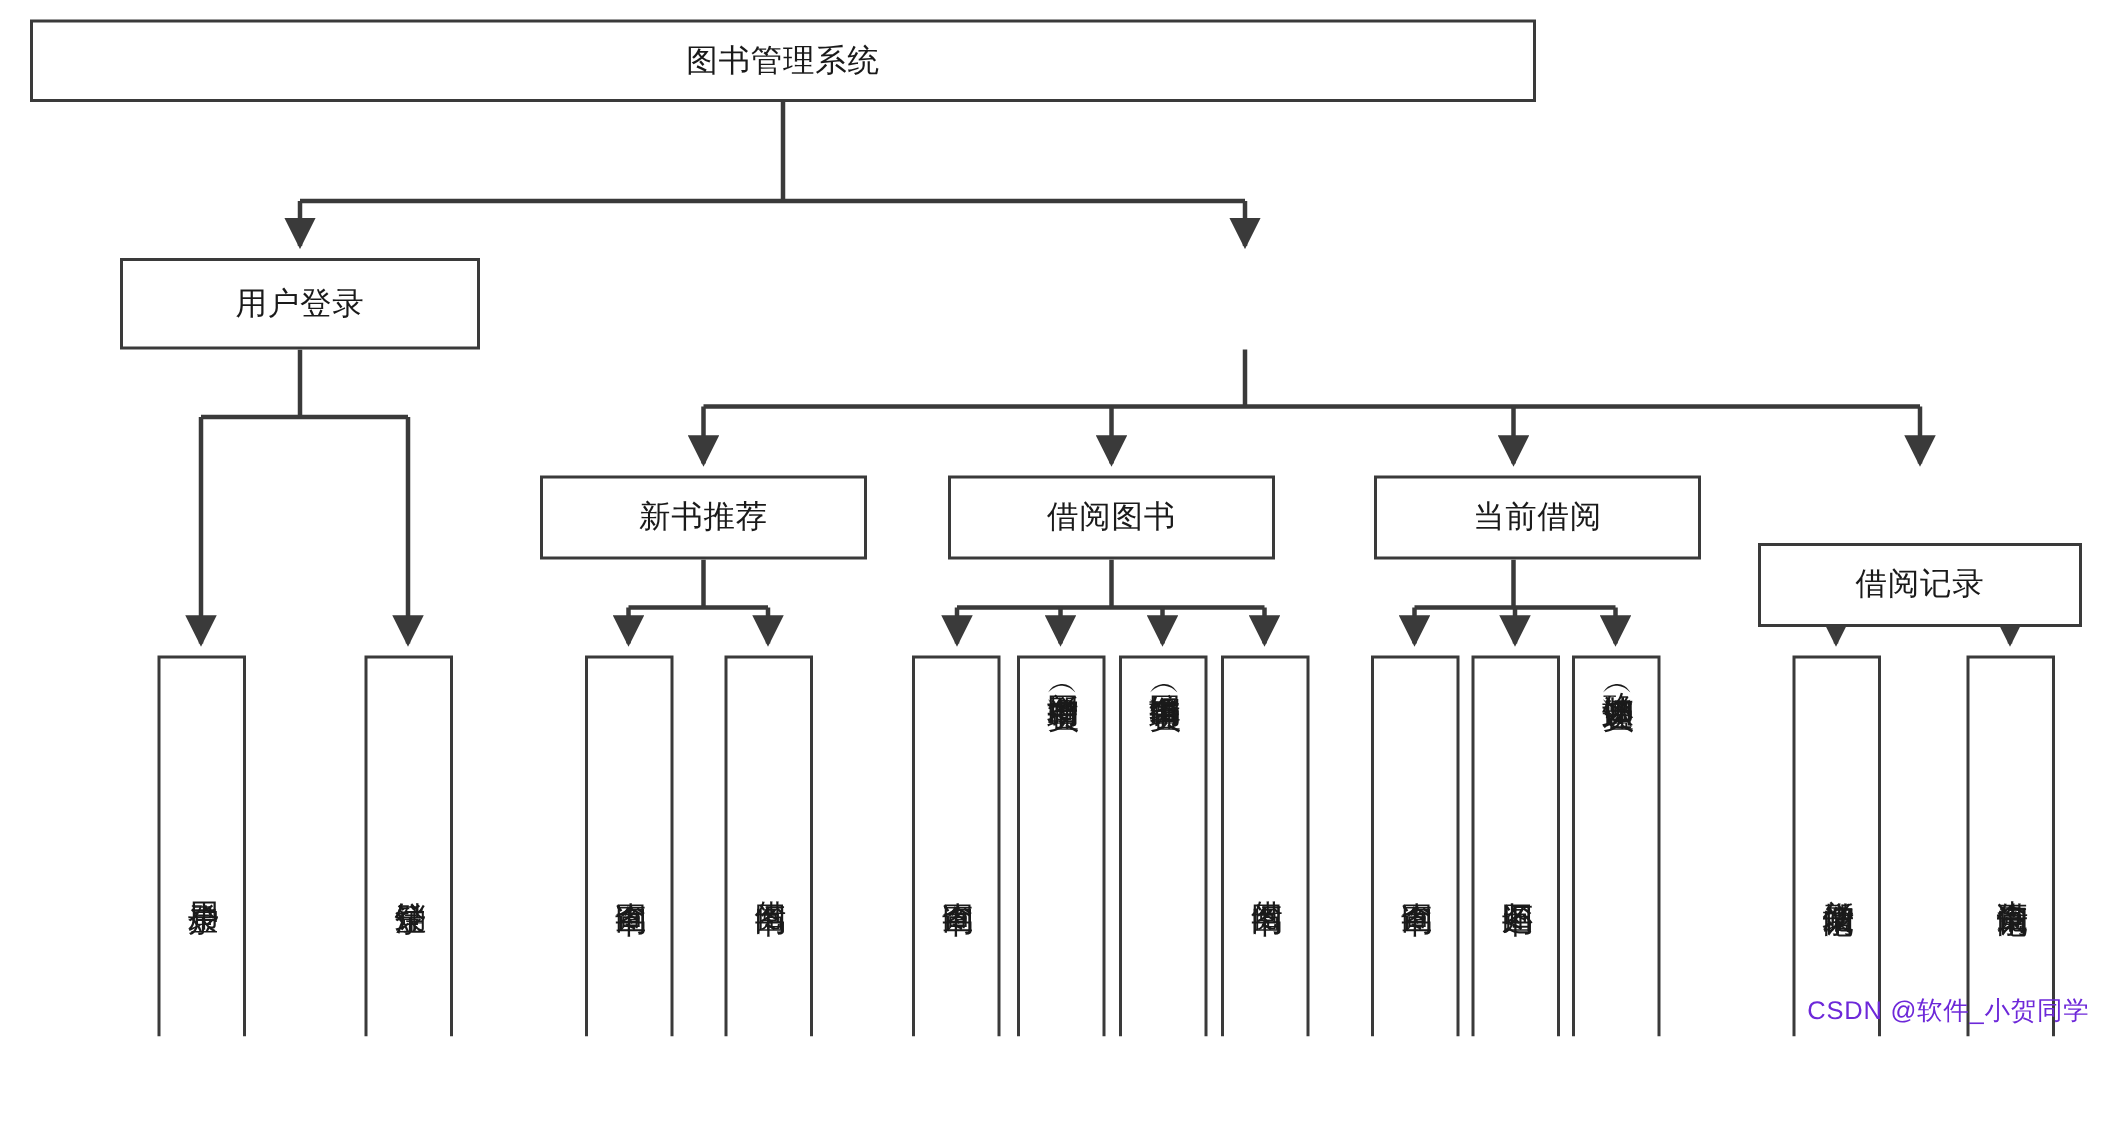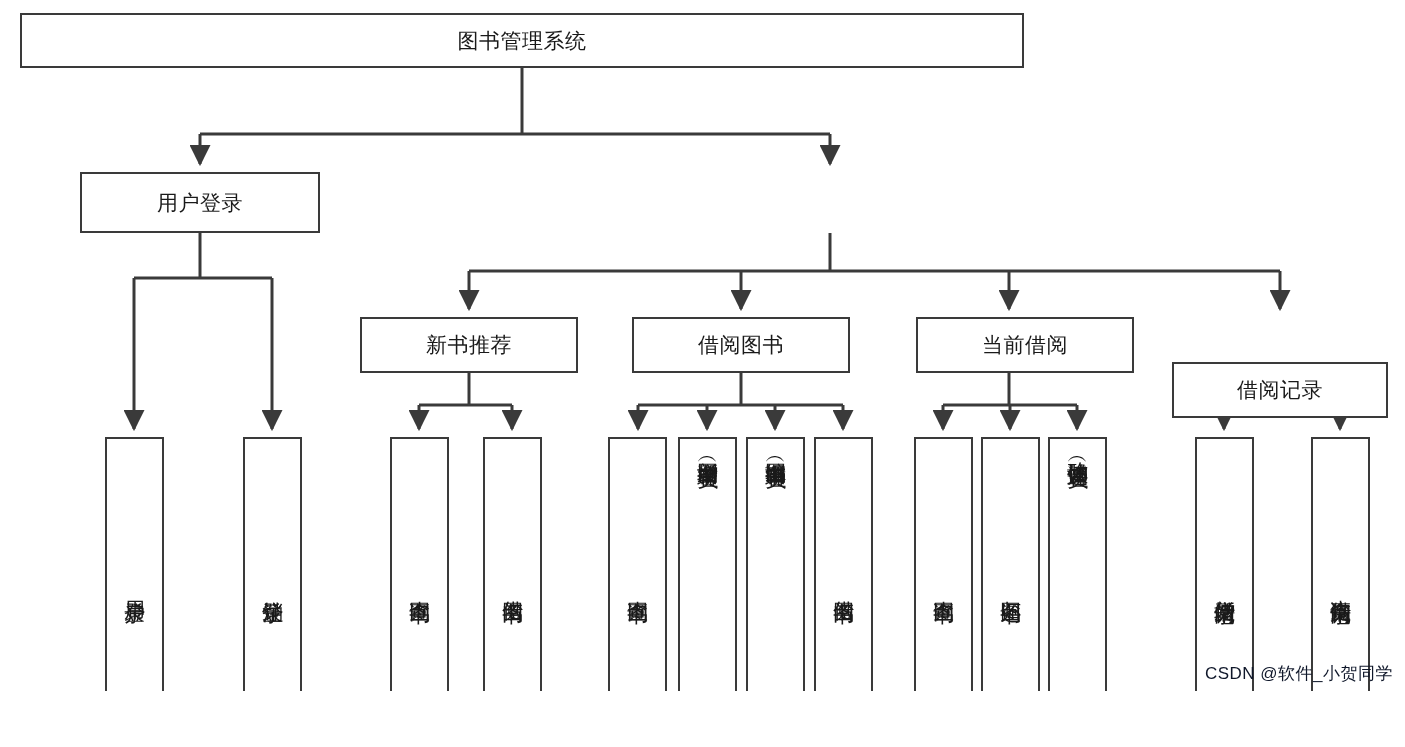--- a/index.html
+++ b/index.html
@@ -60,21 +60,21 @@
     margin: 0 auto;
   }
   .node-vertical.align-mid {
     align-items: center;
   }
   #watermark {
     position: absolute;
     right: 12px;
     bottom: 6px;
     font-size: 17px;
-    color: #0f172a;
+    color: #6d28d9;
     white-space: nowrap;
     letter-spacing: 0.5px;
   }
 </style>
 </head>
 <body>
 
 <div id="diagram-root">
 
   <svg id="edge-layer" viewBox="0 0 1405 747" width="1405" height="747" xmlns="http://www.w3.org/2000/svg">

